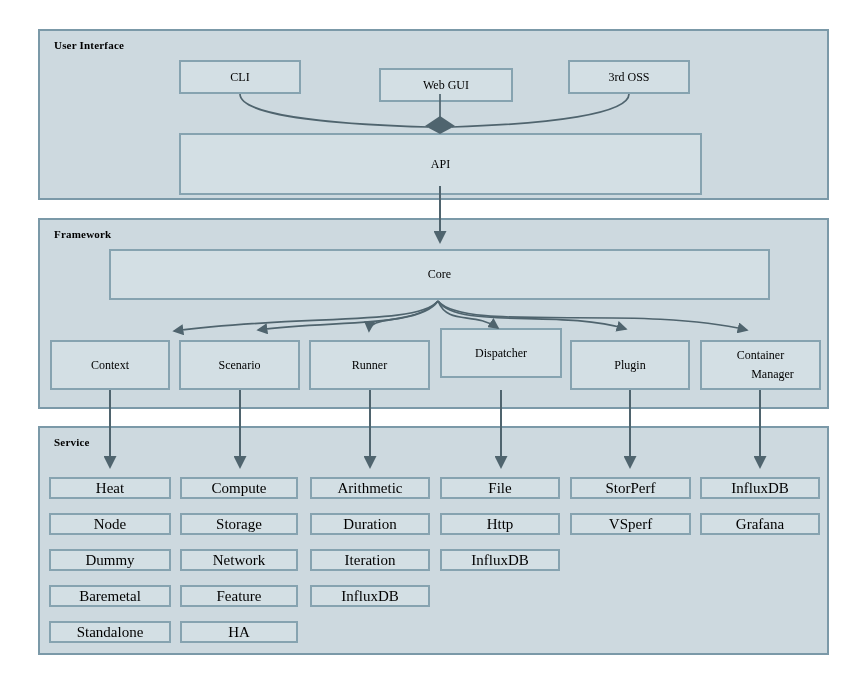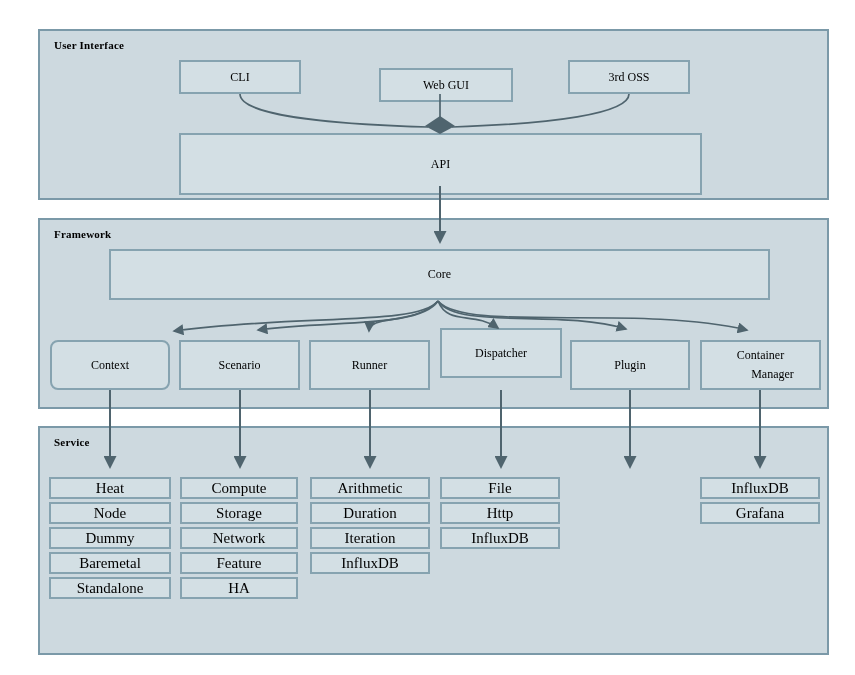--- a/index.html
+++ b/index.html
@@ -15,21 +15,21 @@
   body{font-family:"Liberation Sans","DejaVu Sans",sans-serif;color:var(--text);}
   #canvas{position:relative;width:855px;height:675px;background:var(--page-bg);overflow:hidden;font-family:Liberation Serif, serif;}
 
   .panel{position:absolute;background:var(--section-fill);border:2px solid var(--section-border);box-sizing:border-box;}
   .panel-label{position:absolute;left:14px;top:8px;font-size:11px;font-weight:bold;letter-spacing:.2px;}
 
   .node{position:absolute;background:var(--box-fill);border:2px solid var(--box-border);box-sizing:border-box;
         display:flex;align-items:center;justify-content:center;font-size:12px;text-align:center;}
   .node.small{font-size:12px;line-height:1.55;}
 
-  .svc-col{position:absolute;display:flex;flex-direction:column;gap:3px;}
+  .svc-col{position:absolute;display:flex;flex-direction:column;gap:14px;}
   .cell{height:22px;background:var(--box-fill);border:2px solid var(--box-border);box-sizing:border-box;
         display:flex;align-items:center;justify-content:center;font-size:15px;}
 
   #connectors{position:absolute;left:0;top:0;width:855px;height:675px;pointer-events:none;}
   #connectors path.link{fill:none;stroke:var(--arrow);stroke-width:1.7;}
   #connectors line.link{stroke:var(--arrow);stroke-width:2;}
   #connectors .fill{fill:var(--arrow);}
 </style>
 </head>
 <body>
@@ -41,21 +41,21 @@
   </section>
   <div class="node" style="left:179px;top:60px;width:122px;height:34px;">CLI</div>
   <div class="node" style="left:379px;top:44px;width:134px;height:34px;margin-top:24px;">Web GUI</div>
   <div class="node" style="left:568px;top:60px;width:122px;height:34px;">3rd OSS</div>
   <div class="node" style="left:179px;top:133px;width:523px;height:62px;">API</div>
 
   <section class="panel" style="left:38px;top:218px;width:791px;height:191px;">
     <span class="panel-label">Framework</span>
   </section>
   <div class="node" style="left:109px;top:249px;width:661px;height:51px;">Core</div>
-  <div class="node" style="left:50px;top:340px;width:120px;height:50px;border-radius:8px;">Context</div>
+  <div class="node" style="left:50px;top:340px;width:120px;height:50px;">Context</div>
   <div class="node" style="left:179px;top:340px;width:121px;height:50px;">Scenario</div>
   <div class="node" style="left:309px;top:340px;width:121px;height:50px;">Runner</div>
   <div class="node" style="left:440px;top:328px;width:122px;height:50px;">Dispatcher</div>
   <div class="node" style="left:570px;top:340px;width:120px;height:50px;">Plugin</div>
   <div class="node small" style="left:700px;top:340px;width:121px;height:50px;">
     <span>
       <span style="display:block;">Container</span>
       <span style="display:block;margin-left:24px;">Manager</span>
     </span>
   </div>
@@ -86,20 +86,24 @@
     <div class="cell">Iteration</div>
     <div class="cell">InfluxDB</div>
   </div>
 
   <div class="svc-col" style="left:440px;top:477px;width:120px;">
     <div class="cell">File</div>
     <div class="cell">Http</div>
     <div class="cell">InfluxDB</div>
   </div>
 
+  <div class="svc-col" style="left:570px;top:477px;width:121px;">
+    <div class="cell">StorPerf</div>
+    <div class="cell">VSperf</div>
+  </div>
 
   <div class="svc-col" style="left:700px;top:477px;width:120px;">
     <div class="cell">InfluxDB</div>
     <div class="cell">Grafana</div>
   </div>
 
   <svg id="connectors" viewBox="0 0 855 675" xmlns="http://www.w3.org/2000/svg">
     <defs>
       <marker id="arrow" viewBox="0 0 10 10" refX="8.5" refY="5" markerWidth="6.5" markerHeight="6.5" orient="auto-start-reverse">
         <path d="M0,0 L10,5 L0,10 z" class="fill"></path>

